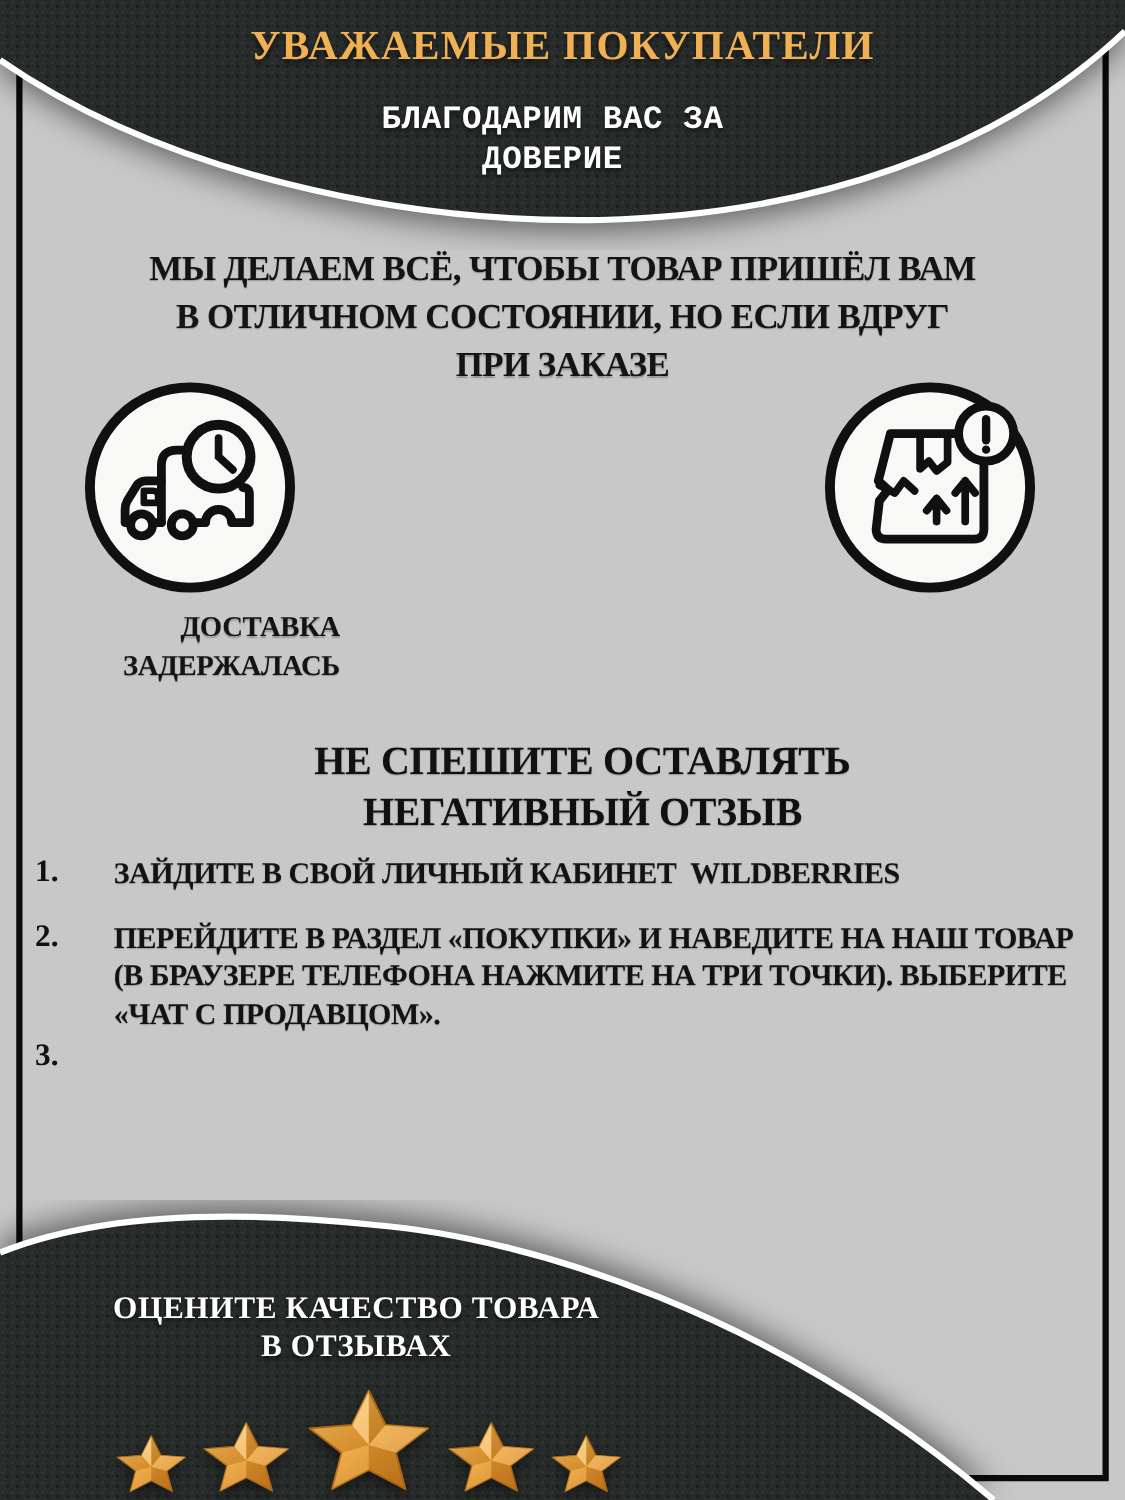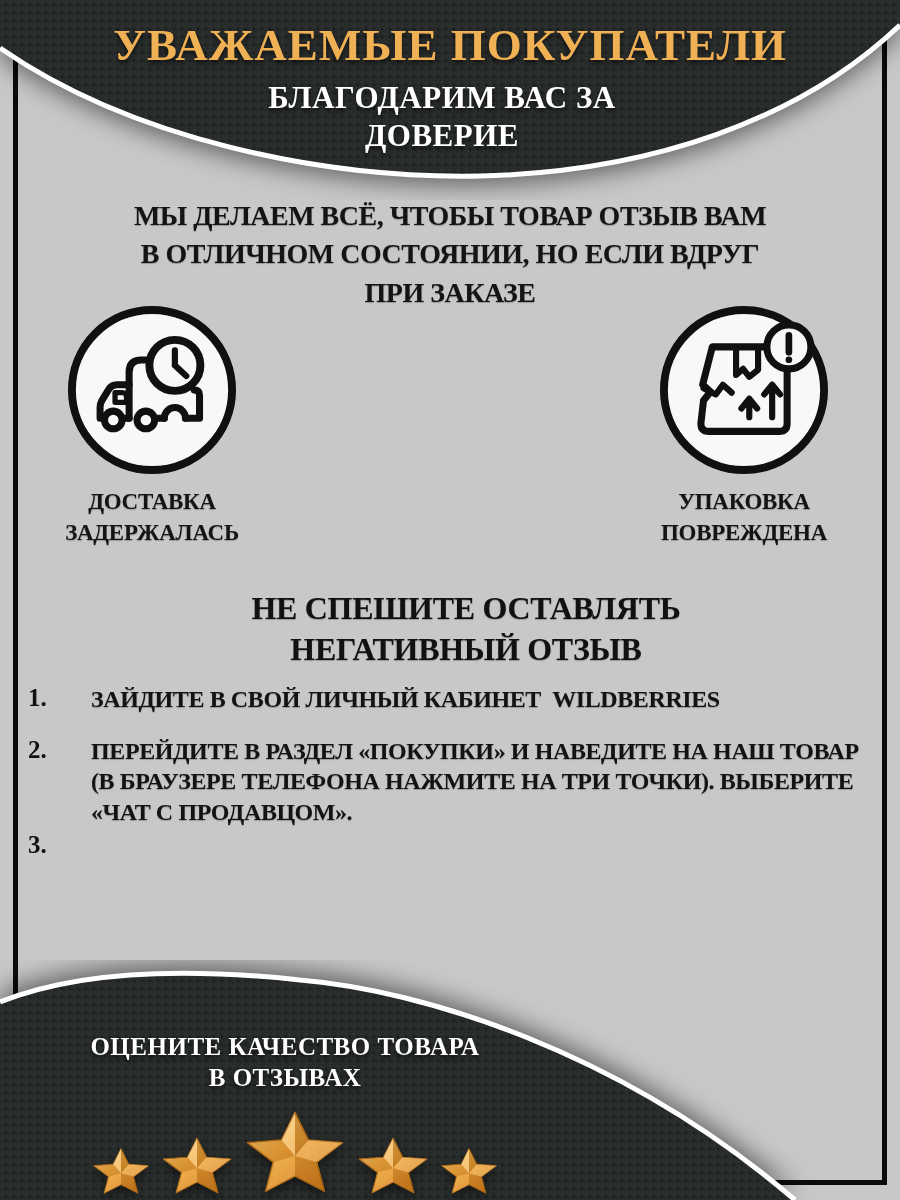--- a/index.html
+++ b/index.html
@@ -20,45 +20,47 @@
   
   .header-banner { position:absolute; top:0; left:0; z-index:2; }
   .footer-banner { position:absolute; top:960px; left:0; z-index:2; }
   .banner-bg   { filter:drop-shadow(0 9px 12px rgba(0,0,0,.5)); }
   .banner-bg-f { filter:drop-shadow(0 -9px 12px rgba(0,0,0,.5)); }
   .curve-line  { fill:none; stroke:#ffffff; stroke-width:5; }
 
   
   .header-title {
     top:19px; left:0; width:900px; text-align:center; z-index:3;
-    font-size:45px; font-weight:bold; color:#f0b054; letter-spacing:1px;
+    font-size:33px; font-weight:bold; color:#f0b054; letter-spacing:1px;
     text-shadow:0 3px 4px rgba(0,0,0,.55);
   }
   .header-sub {
     top:79px; left:0; width:884px; text-align:center; z-index:3;
-    font-size:31px; font-weight:bold; color:#ffffff; line-height:1.24;
+    font-size:26px; font-weight:bold; color:#ffffff; line-height:1.24;
     white-space:pre-line; letter-spacing:.5px;
     text-shadow:0 3px 4px rgba(0,0,0,.55);
+    font-family:Liberation Mono, monospace;
   }
 
   
   .intro {
     top:197px; left:0; width:900px; text-align:center; z-index:3;
     font-size:28px; font-weight:bold; color:#141414; line-height:1.37;
     white-space:pre-line; letter-spacing:-0.5px;
     text-shadow:0 1px 1px rgba(0,0,0,.25);
   }
 
   
   .issue { position:absolute; top:302px; width:240px; text-align:center; z-index:3; }
   .issue svg.badge-circle { display:block; margin:0 auto; }
   .issue-label {
     margin-top:9px; font-size:23px; font-weight:bold; color:#141414;
     line-height:1.33; white-space:pre-line; letter-spacing:-0.3px;
     text-shadow:0 1px 1px rgba(0,0,0,.25);
+    text-align:right;
   }
   #issue-1 { left:32px; }
   #issue-2 { left:335px; }
   #issue-3 { left:624px; }
 
   .warning {
     top:588px; left:16px; width:900px; text-align:center; z-index:3;
     font-size:32px; font-weight:bold; color:#111; line-height:1.27;
     white-space:pre-line; letter-spacing:-0.3px;
     text-shadow:0 1px 1px rgba(0,0,0,.25);
@@ -111,21 +113,21 @@
     </defs>
     <path class="banner-bg" d="M0,0 H900 V25 C800,120 650,172 480,176 C320,179 130,138 0,48 Z" fill="#272b2a"></path>
     <path d="M0,0 H900 V25 C800,120 650,172 480,176 C320,179 130,138 0,48 Z" fill="url(#noiseH)"></path>
     <path class="curve-line" d="M0,48 C130,138 320,179 480,176 C650,172 800,120 900,25"></path>
   </svg>
 
   <div class="abs header-title">УВАЖАЕМЫЕ ПОКУПАТЕЛИ</div>
   <div class="abs header-sub">БЛАГОДАРИМ ВАС ЗА
 ДОВЕРИЕ</div>
 
-  <div class="abs intro">МЫ ДЕЛАЕМ ВСЁ, ЧТОБЫ ТОВАР ОТЗЫВ ВАМ
+  <div class="abs intro">МЫ ДЕЛАЕМ ВСЁ, ЧТОБЫ ТОВАР ПРИШЁЛ ВАМ
 В ОТЛИЧНОМ СОСТОЯНИИ, НО ЕСЛИ ВДРУГ
 ПРИ ЗАКАЗЕ</div>
 
   <div class="issue" id="issue-1">
     <svg class="badge-circle" width="176" height="176" viewBox="0 0 100 100">
       <circle cx="50" cy="50" r="45.5" fill="#f8f8f6" stroke="#101010" stroke-width="4.5"></circle>
       <g fill="none" stroke="#101010" stroke-width="4" stroke-linecap="round" stroke-linejoin="round">
         <path d="M37,66 V40 Q37,33 44,33 H51"></path>
         <path d="M37,47 H30 Q27,47 25.5,49.5 L21.5,56 Q20.5,57.7 20.5,60 V66 H37"></path>
         <path d="M29,51.5 h4.2 a2.3,2.3 0 0 1 2.3,2.3 V57 H29 Z" stroke-width="3"></path>
@@ -150,22 +152,20 @@
         <path d="M32,25.5 H70 Q74.5,25.5 74.5,30 V69 Q74.5,73.5 70,73.5 H30 Q25.5,73.5 25.5,69 L27,56 L31,51 L26.5,47 Z"></path>
         <path d="M27,49 L34,52.5 L38,47 L43,51.5" stroke-width="3.5"></path>
         <path d="M45.5,26 V41.5 L49.5,38 L53,42.5 L58,38.5 V26" stroke-width="3.5"></path>
         <path d="M53,65.5 V55 M53,55 l-4.5,5.5 M53,55 l4.5,5.5" stroke-width="3.5"></path>
         <path d="M66,65.5 V47 M66,47 l-4.5,5.5 M66,47 l4.5,5.5" stroke-width="3.5"></path>
       </g>
       <circle cx="75.5" cy="25.5" r="12.5" fill="#f8f8f6" stroke="#101010" stroke-width="4"></circle>
       <path d="M75.5,19 V28.5" fill="none" stroke="#101010" stroke-width="3.8" stroke-linecap="round"></path>
       <circle cx="75.5" cy="32.8" r="1.9" fill="#101010"></circle>
     </svg>
-    <div class="issue-label">УПАКОВКА
-ПОВРЕЖДЕНА</div>
   </div>
 
   <div class="abs warning">НЕ СПЕШИТЕ ОСТАВЛЯТЬ
 НЕГАТИВНЫЙ ОТЗЫВ</div>
 
   <div class="abs steps">
     <div class="step">
       <div class="step-num">1.</div>
       <div class="step-text">ЗАЙДИТЕ В СВОЙ ЛИЧНЫЙ КАБИНЕТ  WILDBERRIES</div>
     </div>

